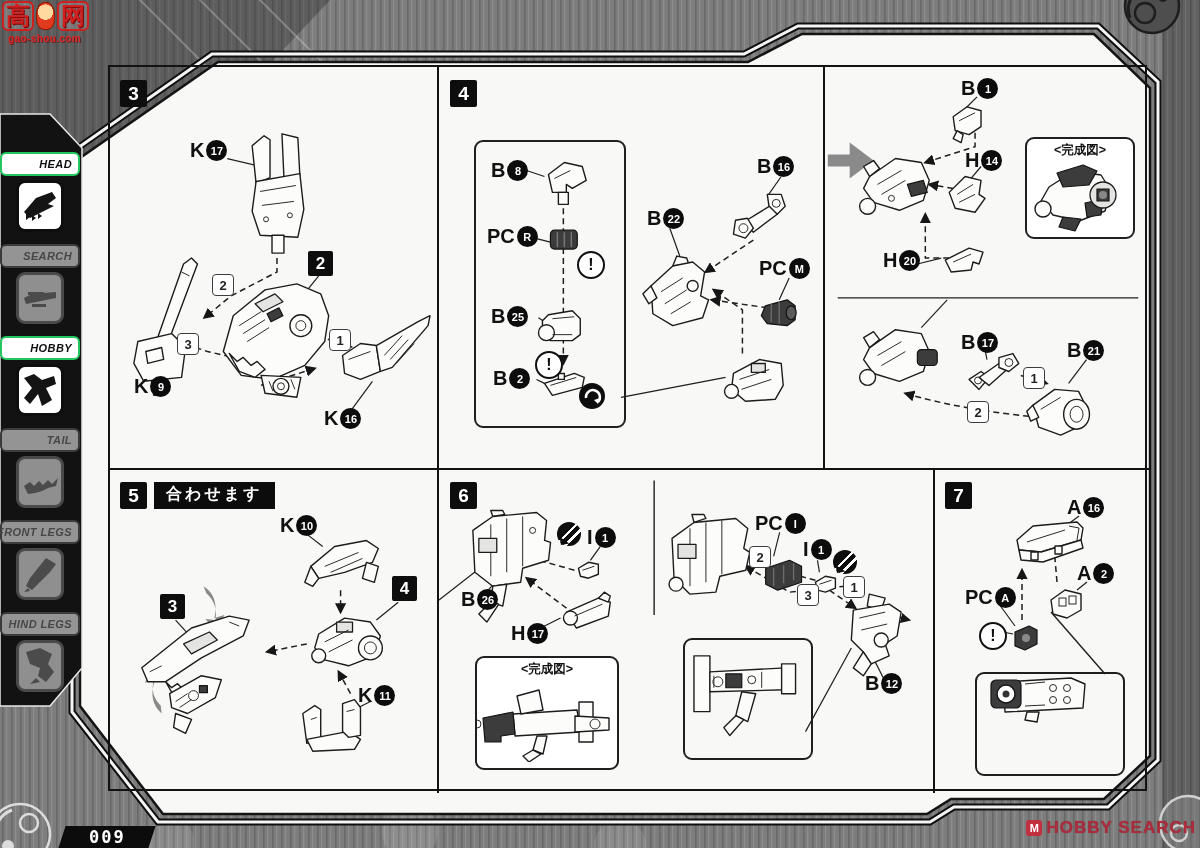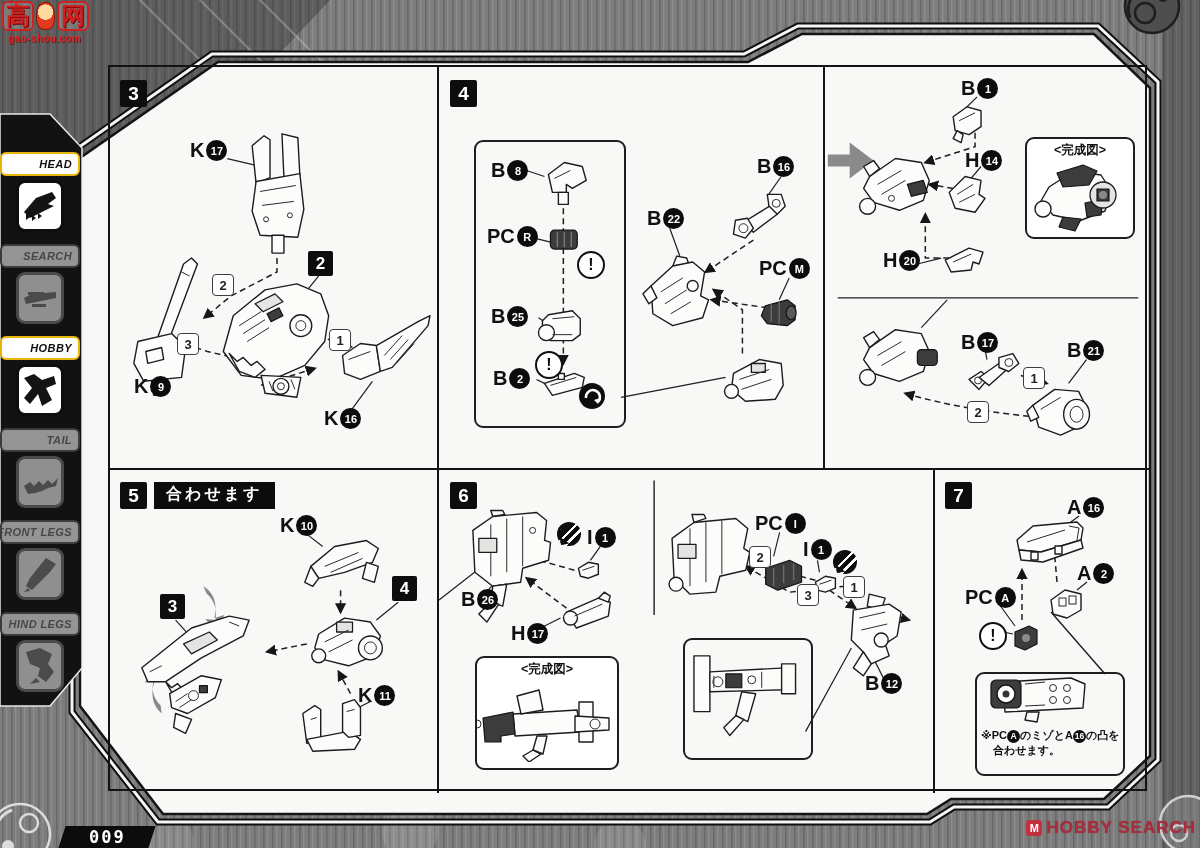--- a/index.html
+++ b/index.html
@@ -46,21 +46,21 @@
     background-image:linear-gradient(135deg,transparent 42%,#fff 42%,#fff 50%,transparent 50%,transparent 62%,#fff 62%,#fff 70%,transparent 70%)}
   .bubble::after{content:"";position:absolute;left:-2px;bottom:-5px;width:0;height:0;
     border:6px solid transparent;border-top-color:#0d0d0d;transform:rotate(35deg)}
   .rotico{position:absolute;width:26px;height:26px;border-radius:50%;background:#0d0d0d;z-index:3}
   .rotico svg{position:absolute;left:0;top:0}
   .note{position:absolute;font-size:11px;font-weight:700;line-height:1.4;color:#111;white-space:nowrap}
   .ncirc{display:inline-flex;width:13px;height:13px;border-radius:50%;background:#0d0d0d;color:#fff;
     font-size:8.5px;font-weight:800;align-items:center;justify-content:center;vertical-align:0px}
   
   .tab{position:absolute;left:0;width:80px;z-index:10}
-  .tab-label{height:19px;border:2px solid #eab308;border-radius:6px;background:#fff;color:#0e0e0e;
+  .tab-label{height:19px;border:2px solid #22c55e;border-radius:6px;background:#fff;color:#0e0e0e;
     display:flex;justify-content:flex-end;align-items:center;padding:0 6px 1px 2px;
     font-weight:800;font-style:italic;font-size:11px;letter-spacing:.4px;white-space:nowrap}
   .tab-icon{width:42px;height:46px;margin:4px 0 0 16px;border:3px solid #0e0e0e;border-radius:9px;
     background:#fff;display:flex;align-items:center;justify-content:center}
   .tab.inactive .tab-label{background:#949494;color:#474747;border-color:#3c3c3c}
   .tab.inactive .tab-icon{background:#8f8f8f;border-color:#4a4a4a}
   .tab .sil{fill:#141414}
   .tab.inactive .sil{fill:#4b4b4b}
   
   #wm-gaoshou{position:absolute;left:2px;top:1px;z-index:50;color:#d01f1f;line-height:1}
@@ -708,24 +708,20 @@
     <div class="plb" style="left:142px;top:92px">
       <span class="pl-letter">A</span>
       <span class="pl-circ">2</span>
     </div>
     <div class="plb" style="left:30px;top:116px">
       <span class="pl-letter">PC</span>
       <span class="pl-circ">A</span>
     </div>
     <div class="warn" style="left:44px;top:152px">!</div>
     <div class="kbox" style="left:40px;top:202px;width:146px;height:100px;background:transparent"></div>
-    <div class="note" style="left:46px;top:258px">
-      <span>※PC</span><span class="ncirc">A</span><span>のミゾとA</span><span class="ncirc">16</span><span>の凸を</span><br>
-      <span style="margin-left:12px">合わせます。</span>
-    </div>
   </section>
 </div>
 
 <div id="pagenum">
   <span>009</span>
 </div>
 <div id="wm-hobby">
   <span class="hb-logo">M</span>
   <span class="hb-text">HOBBY SEARCH</span>
 </div>

